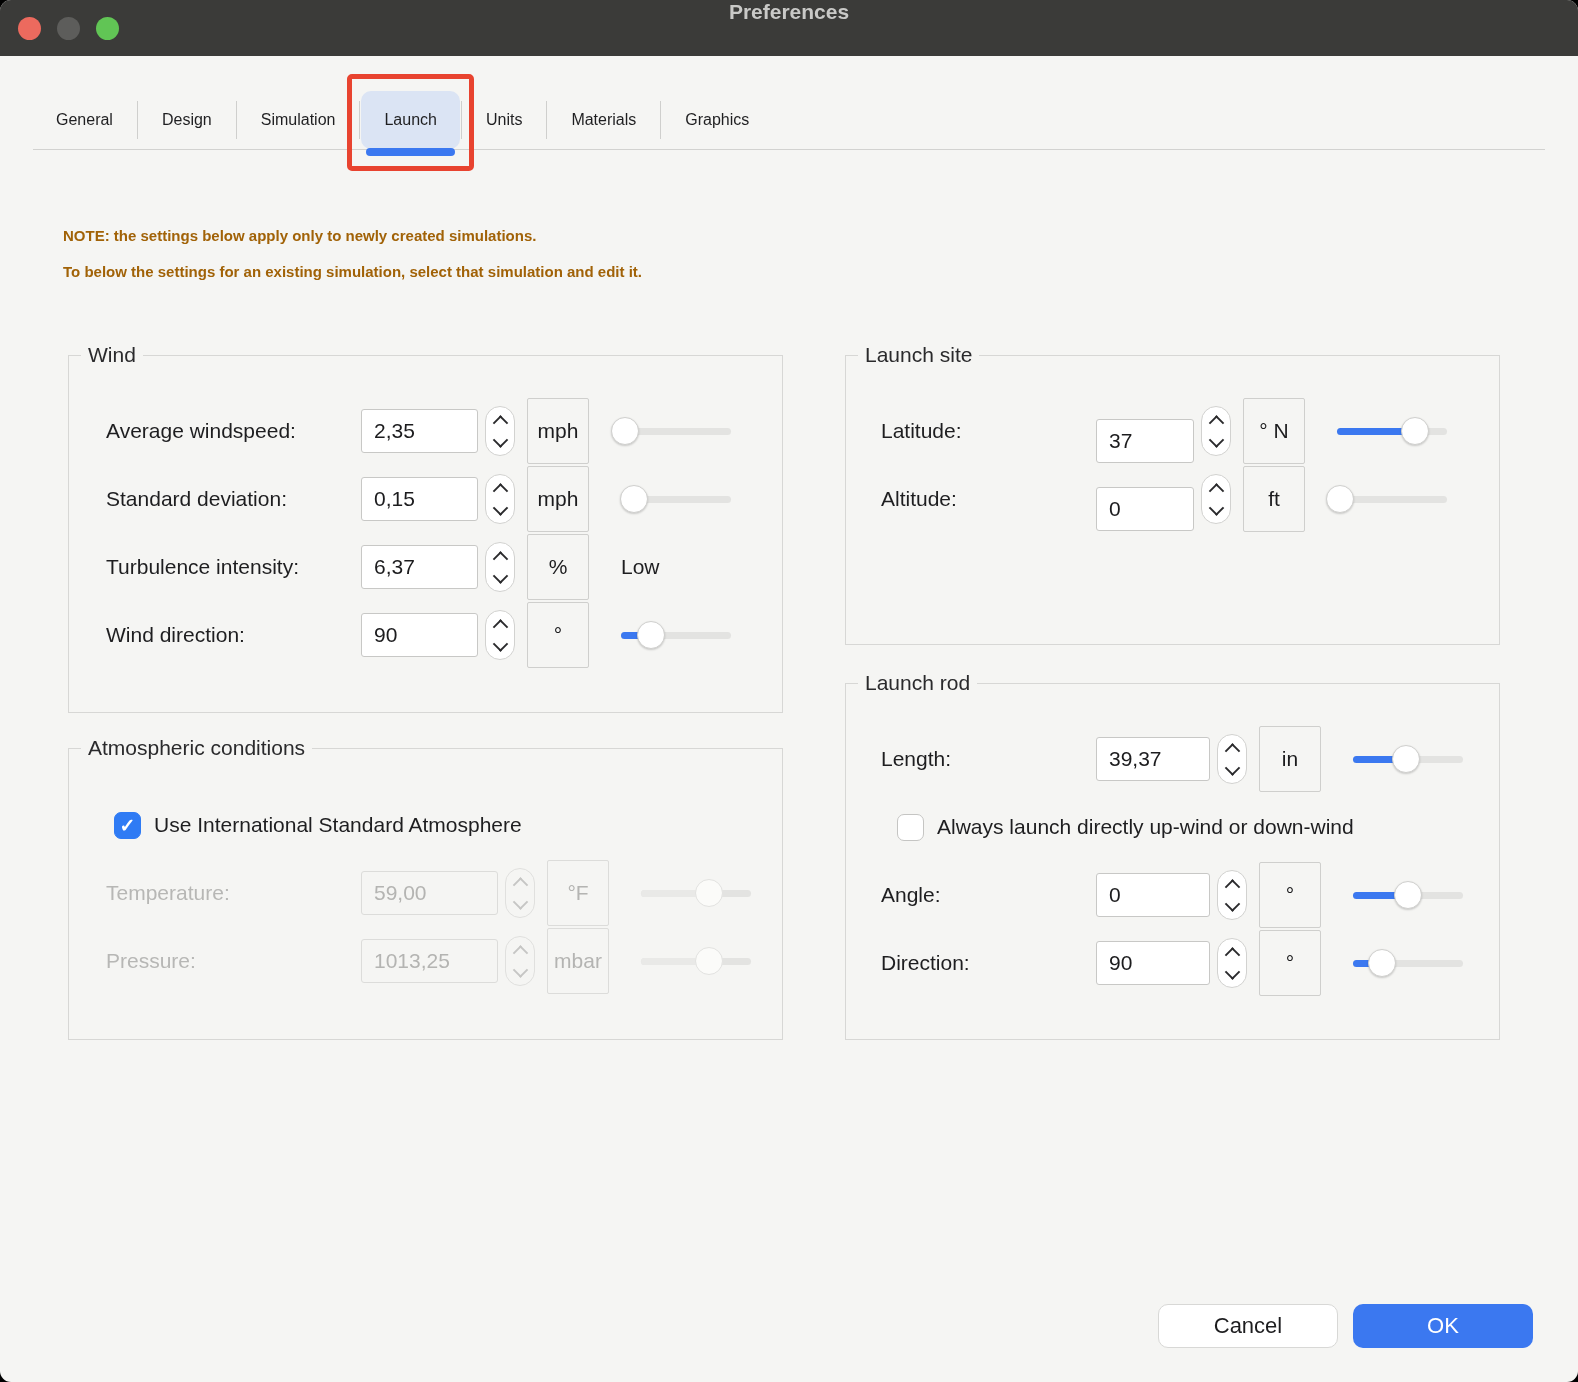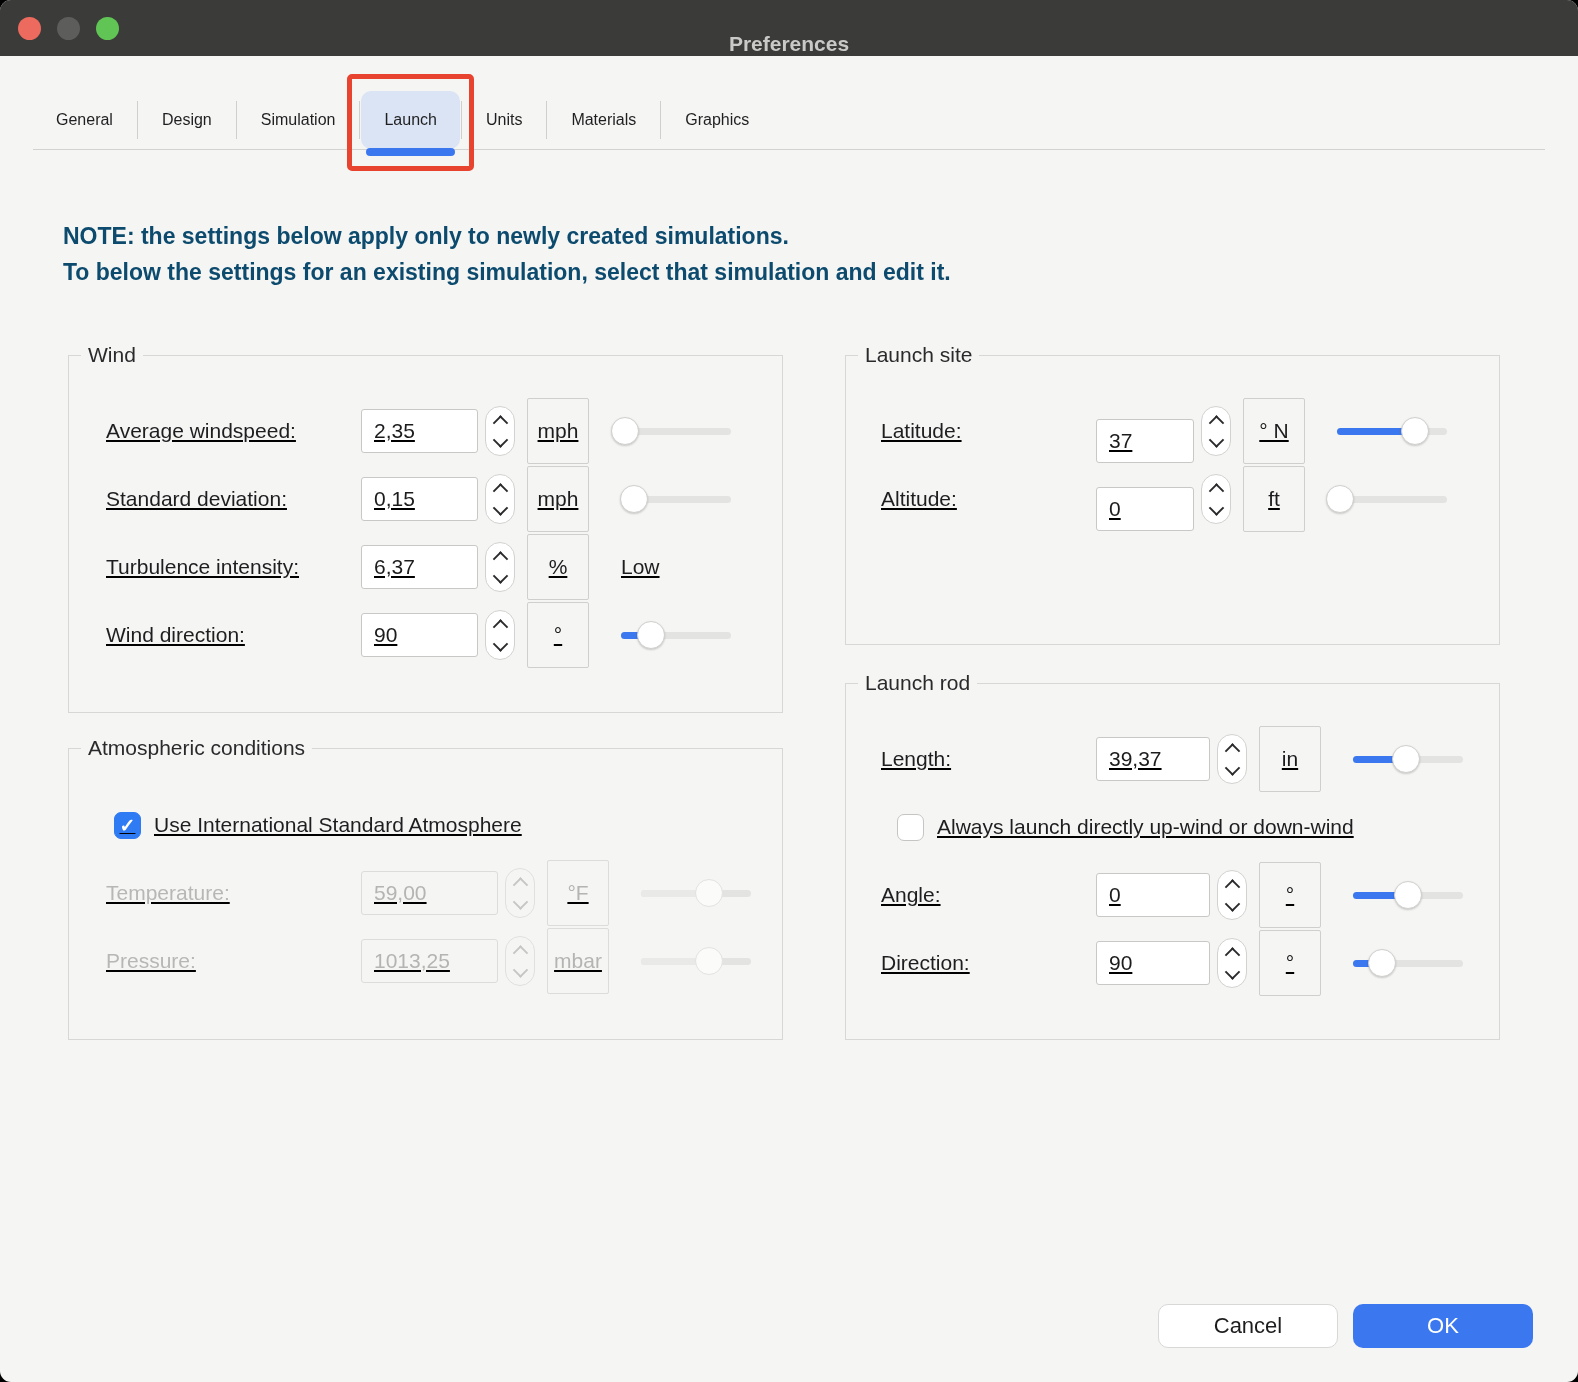--- a/index.html
+++ b/index.html
@@ -1,41 +1,41 @@
 <!DOCTYPE html>
 <html><head>
 <meta charset="utf-8">
 <style>
   html,body{margin:0;padding:0;background:#000;}
   body{width:1578px;height:1382px;font-family:"Liberation Sans",sans-serif;-webkit-font-smoothing:antialiased;}
   .window{position:relative;width:1578px;height:1382px;background:#f5f5f3;border-radius:11px;overflow:hidden;}
 
   
-  .titlebar{position:relative;height:56px;background:#3b3b39;display:flex;align-items:flex-end;justify-content:center;}
+  .titlebar{position:relative;height:56px;background:#3b3b39;display:flex;align-items:flex-start;justify-content:center;}
   .traffic{position:absolute;left:18px;top:0;height:56px;display:flex;align-items:center;gap:16px;}
   .dot{width:23px;height:23px;border-radius:50%;}
   .dot.red{background:#ec6a5e;}
   .dot.gray{background:#5d5d5b;}
   .dot.green{background:#61c555;}
   .win-title{color:#c9c9c7;font-size:21px;font-weight:bold;}
 
   
   .tabstrip-line{position:absolute;left:33px;right:33px;top:149px;height:1px;background:#d2d2d0;}
   .tabbar{position:absolute;left:33px;top:90px;height:60px;display:flex;align-items:center;}
   .tab{position:relative;height:58px;display:flex;align-items:center;padding:0 23px;font-size:16px;color:#1f1f21;white-space:nowrap;}
   .tabdiv{width:1px;height:38px;background:#cfcfcd;margin:0 1px;}
   .tab.selected{background:#dbe4f4;border-radius:10px;}
   .tab.selected::after{content:"";position:absolute;left:5px;right:5px;bottom:-7px;height:8px;border-radius:4px;background:#3b78f0;z-index:2;}
   .annotation-box{position:absolute;left:-14px;right:-14px;top:-17px;bottom:-22px;border:5px solid #e8432f;border-radius:5px;z-index:5;pointer-events:none;}
 
   
-  .note{position:absolute;left:63px;top:218px;font-size:23px;font-weight:bold;color:#0c4a6e;line-height:36px;}
-
-  
-  .group{position:absolute;border:1px solid #d7d7d5;box-sizing:border-box;text-decoration:underline;}
+  .note{position:absolute;left:63px;top:218px;font-size:15px;font-weight:bold;color:#a16207;line-height:36px;}
+
+  
+  .group{position:absolute;border:1px solid #d7d7d5;box-sizing:border-box;}
   .legend{position:absolute;top:-13px;left:12px;background:#f5f5f3;padding:0 7px;font-size:21px;color:#2a2a2c;}
   .group-wind{left:68px;top:355px;width:715px;height:358px;padding-top:41px;}
   .group-atmos{left:68px;top:748px;width:715px;height:292px;padding-top:42px;}
   .group-site{left:845px;top:355px;width:655px;height:290px;padding-top:41px;}
   .group-rod{left:845px;top:683px;width:655px;height:357px;padding-top:41px;}
 
   
   .row{display:flex;align-items:center;height:68px;}
   .group-wind .row,.group-atmos .row{padding-left:37px;}
   .group-site .row,.group-rod .row{padding-left:35px;}

